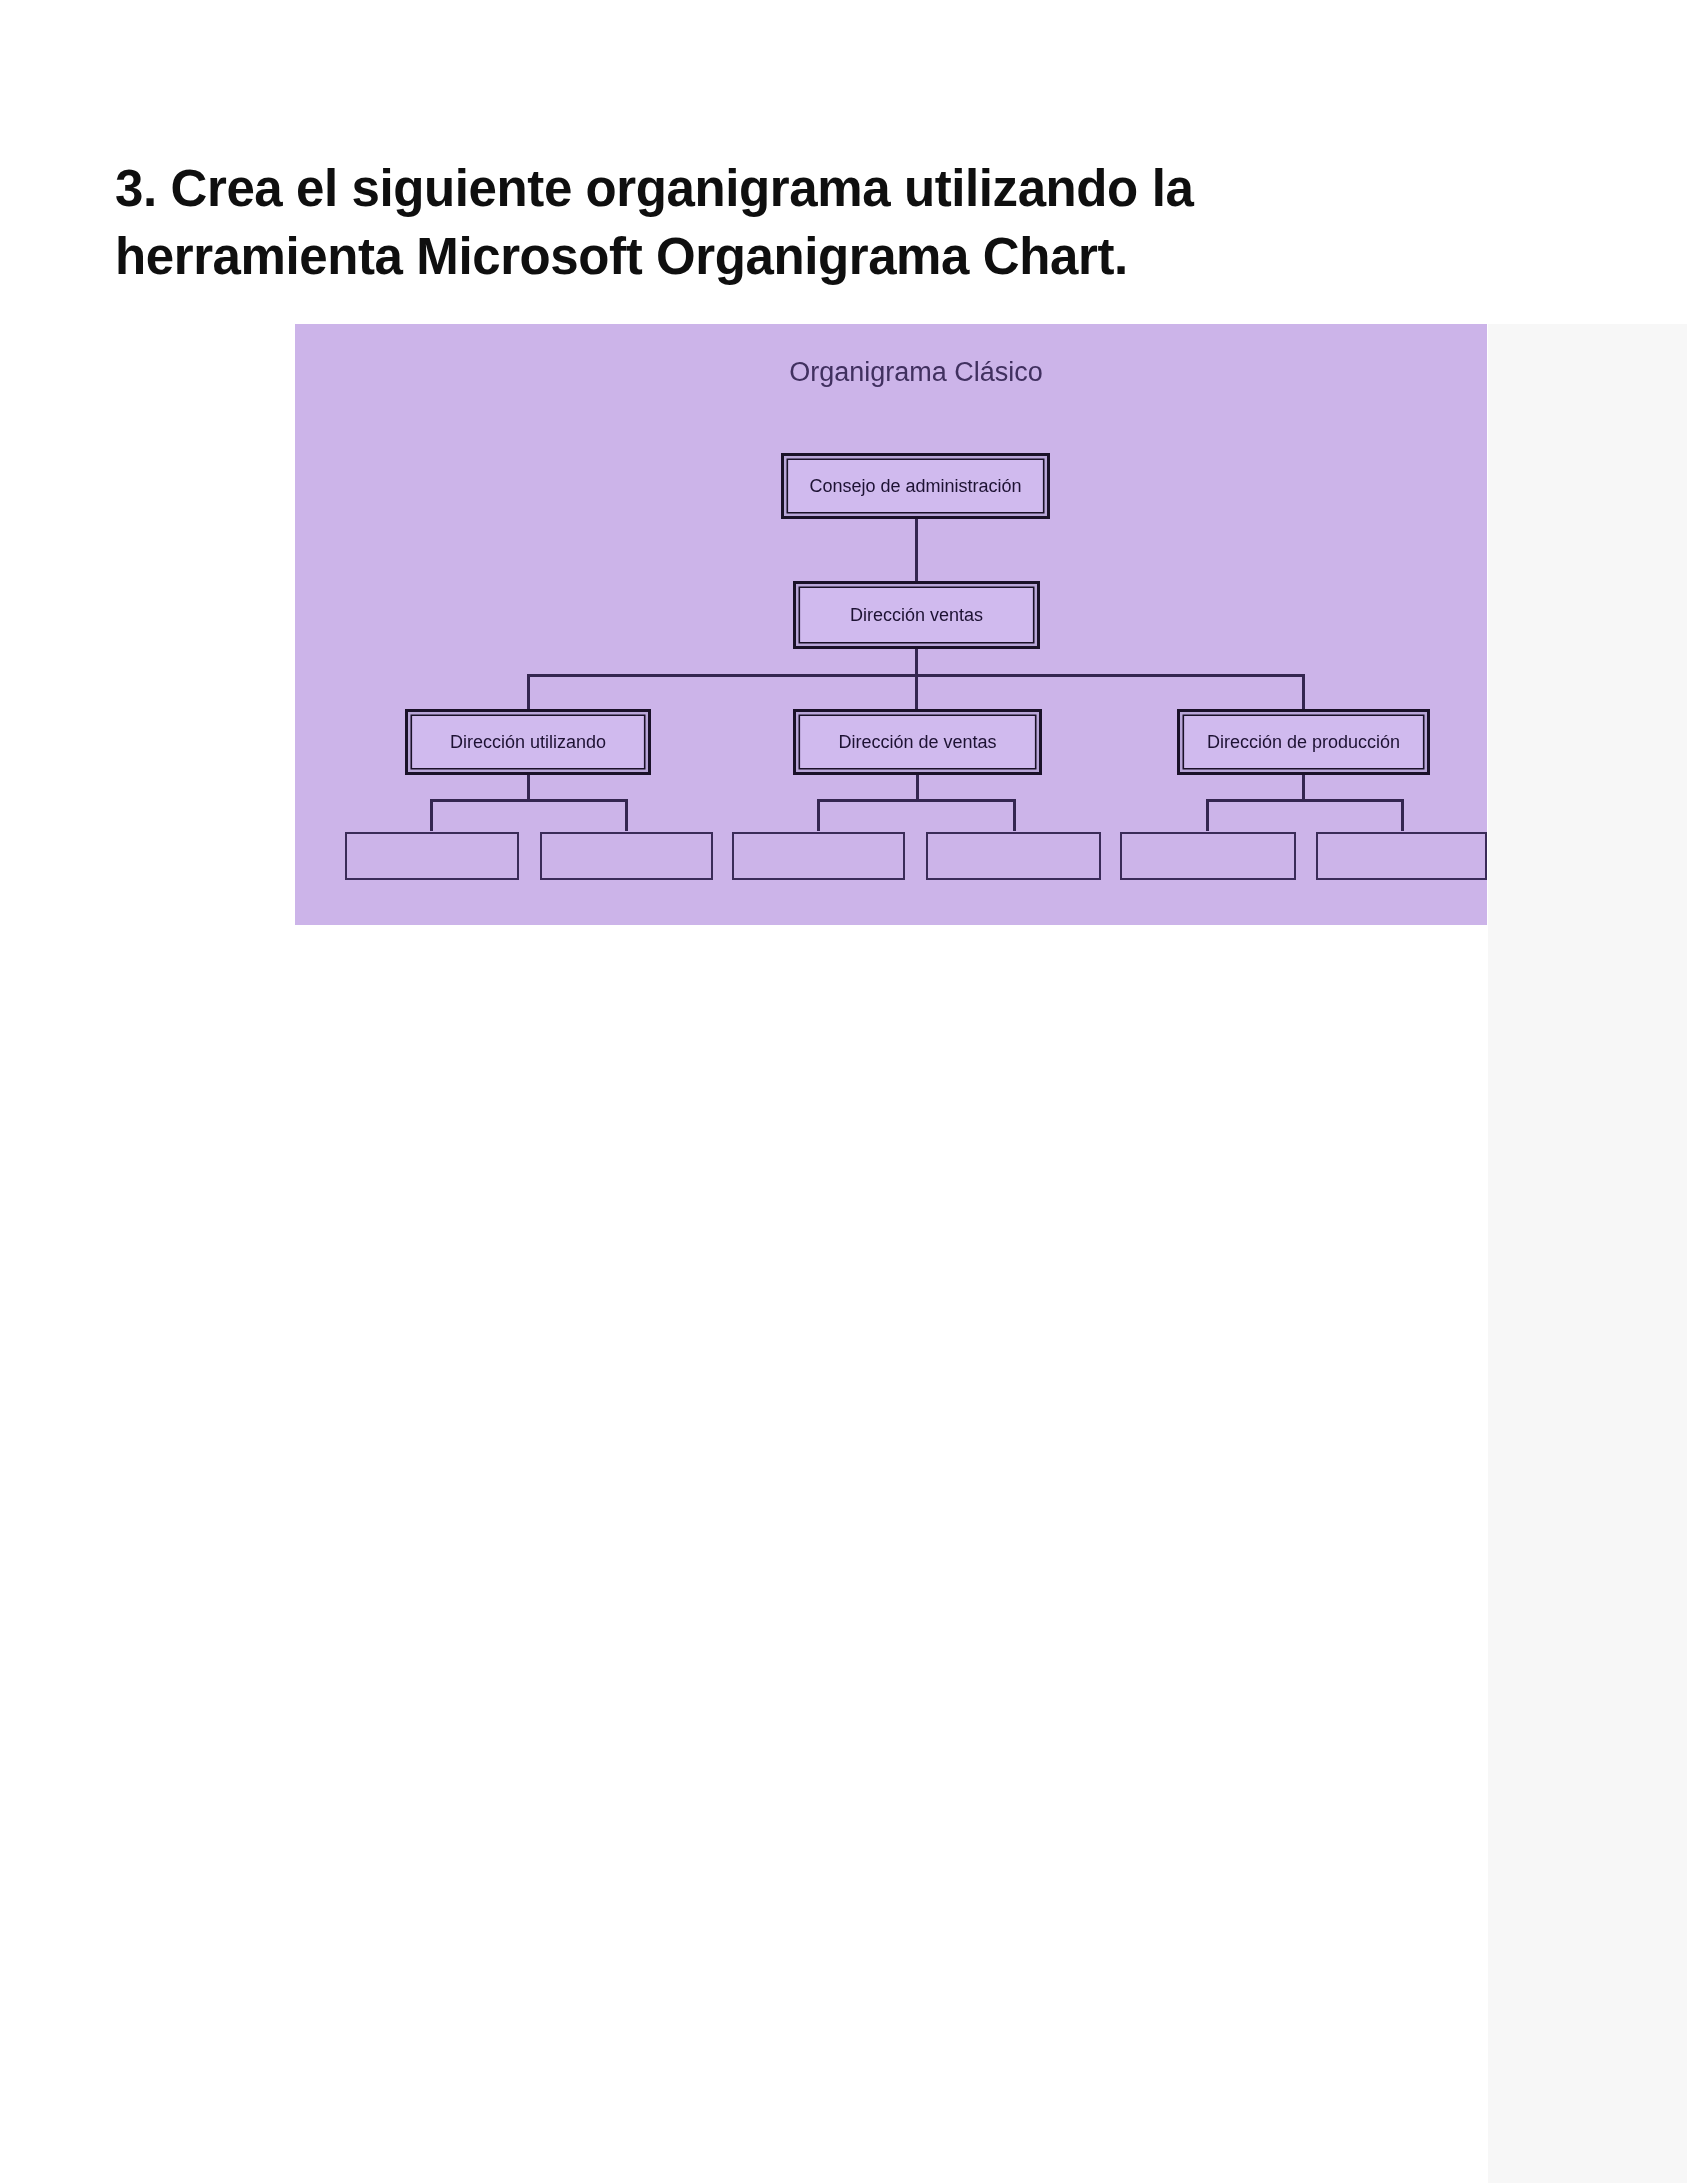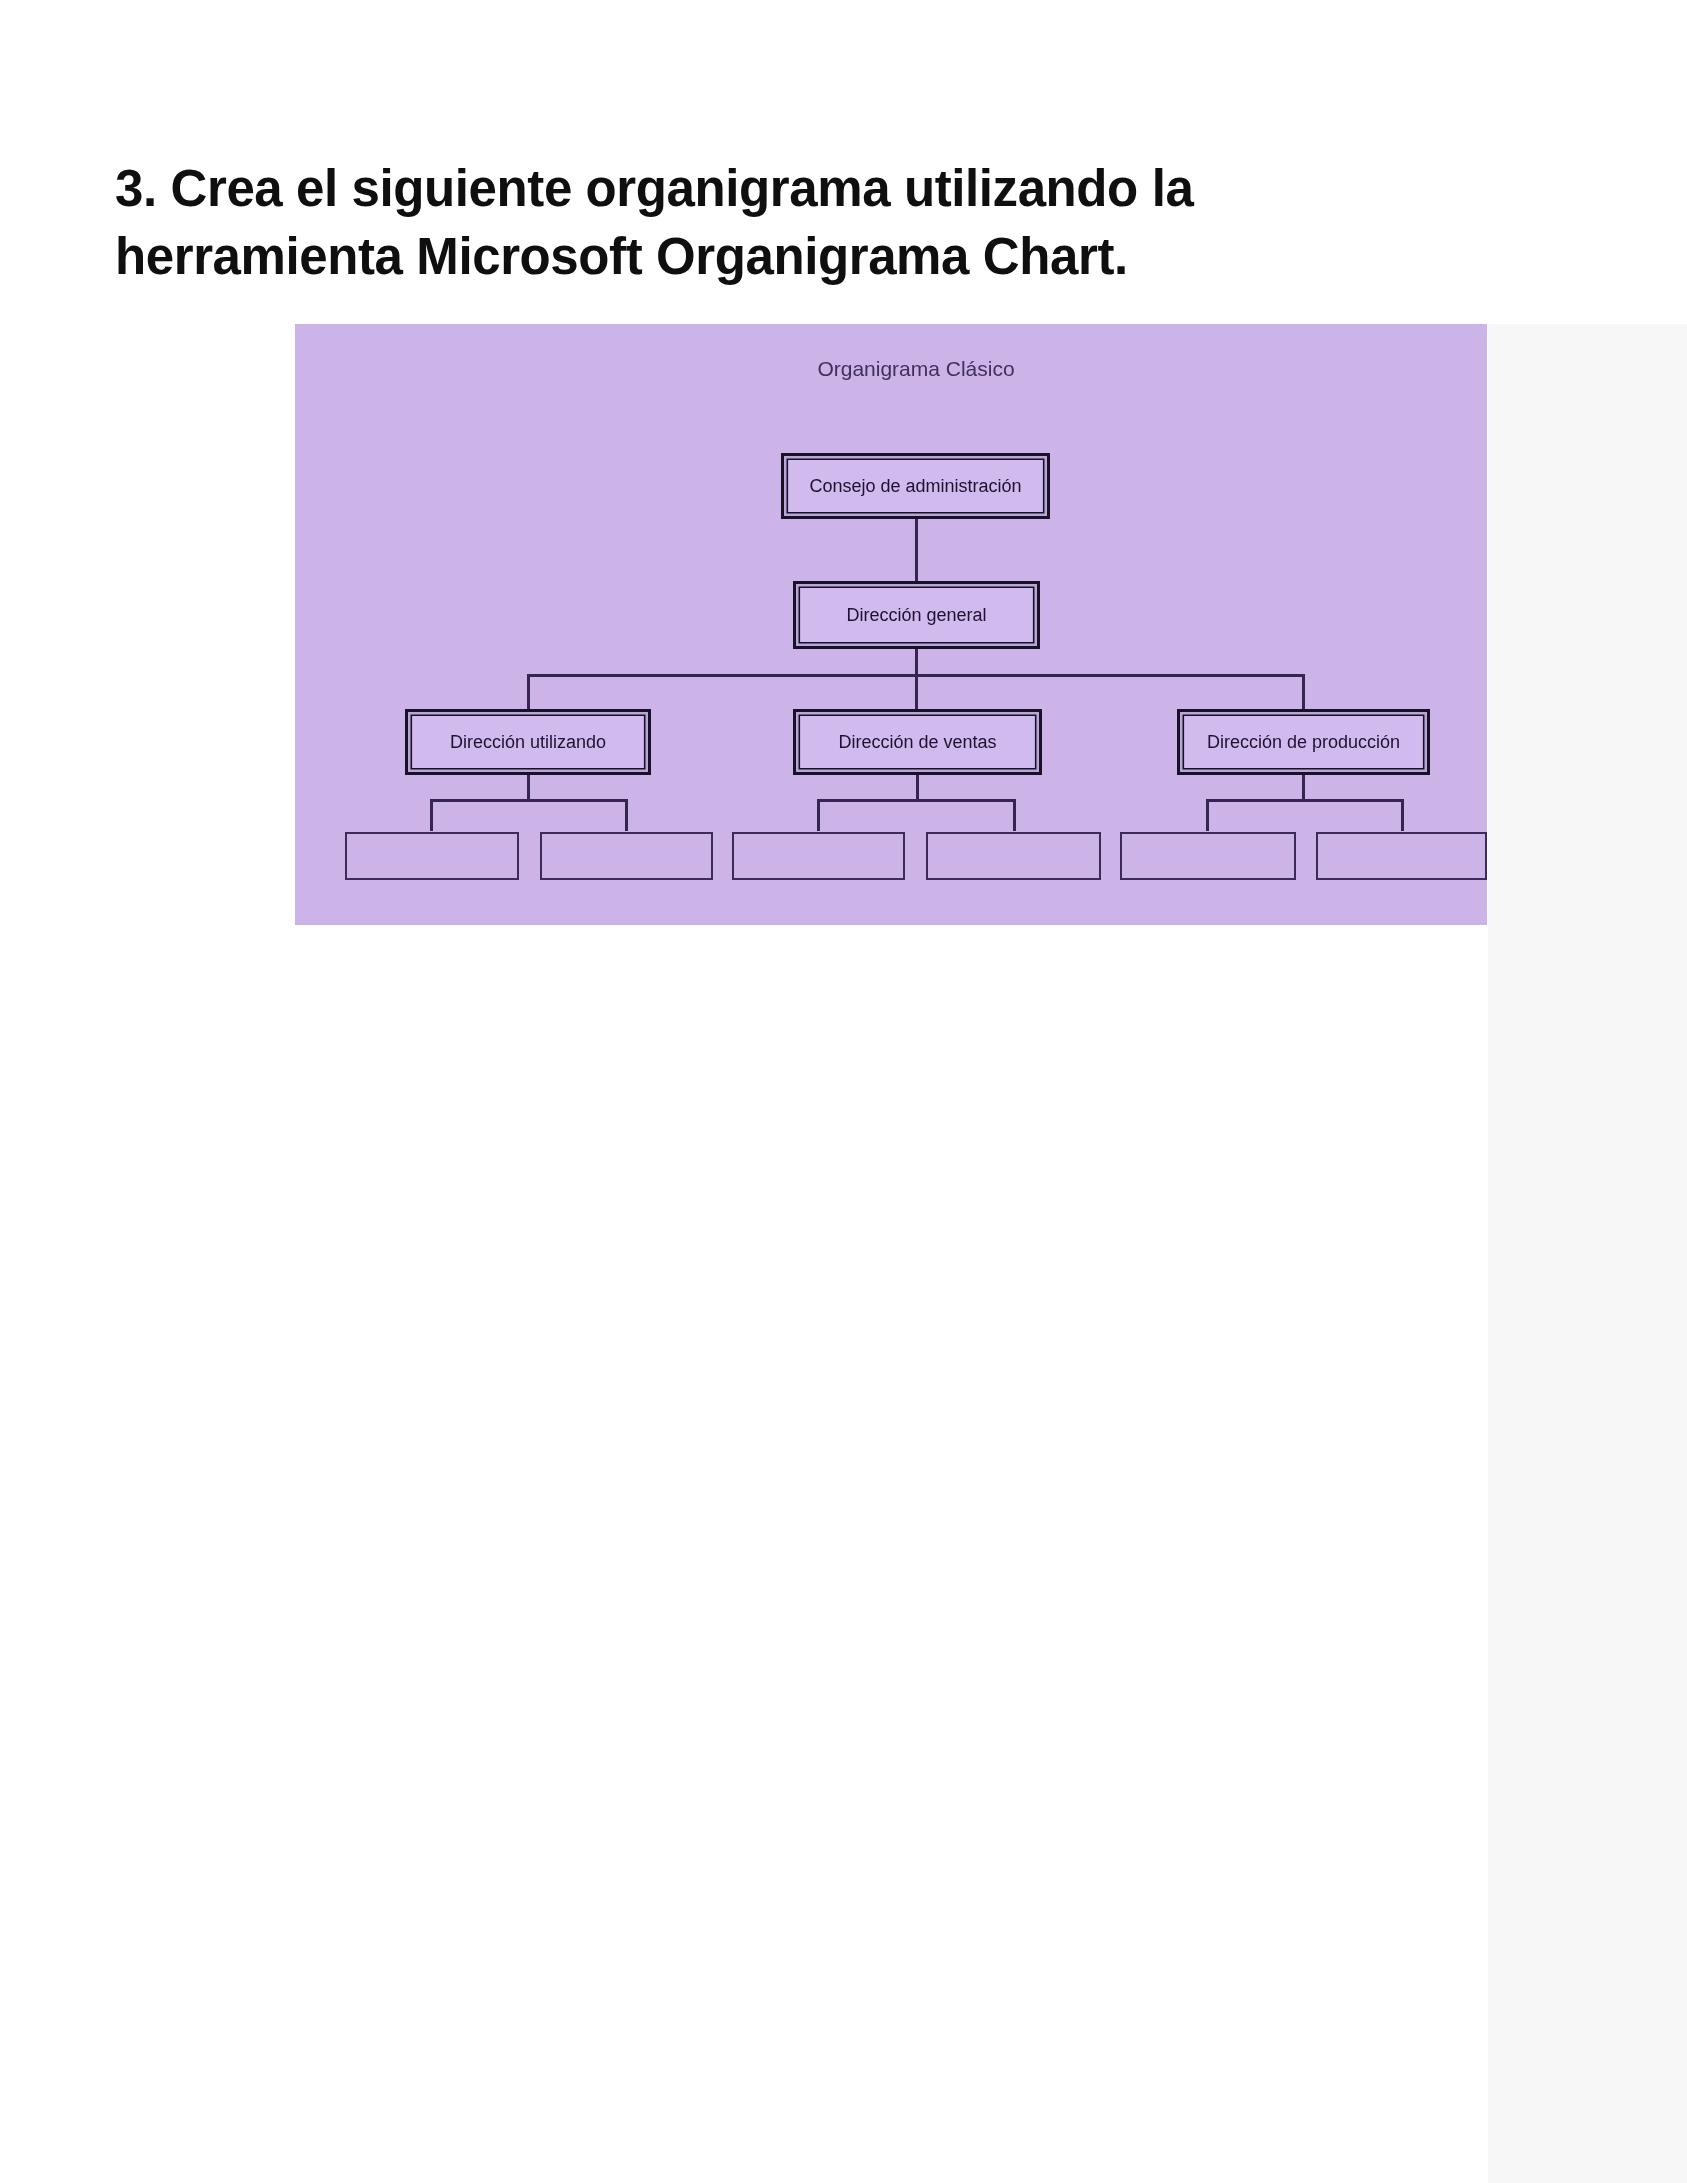--- a/index.html
+++ b/index.html
@@ -44,21 +44,21 @@
     height: 601px;
     background: #ccb4e9;
     overflow: hidden;
   }
   .chart-title {
     position: absolute;
     top: 33px;
     left: 50%;
     transform: translateX(-50%);
     margin-left: 25px;
-    font-size: 21px;
+    font-size: 27px;
     color: #40305f;
     white-space: nowrap;
   }
   
   .dbox {
     position: absolute;
     box-sizing: border-box;
     border: 3.3px solid #1a1128;
     box-shadow: inset 0 0 0 2.5px #b9a6d8, inset 0 0 0 4.1px #1a1128;
     background: #d0baee;
@@ -103,21 +103,21 @@
 
     <div class="chart-title">Organigrama Clásico</div>
 
     <div class="dbox" style="left:486px; top:129px; width:269px; height:66px;">
       <span>Consejo de administración</span>
     </div>
 
     <div class="vline" style="left:620px; top:195px; height:62px;"></div>
 
     <div class="dbox" style="left:498px; top:257px; width:247px; height:68px;">
-      <span>Dirección general</span>
+      <span>Dirección ventas</span>
     </div>
 
     <div class="vline" style="left:620px; top:325px; height:60px;"></div>
     <div class="hline" style="left:232px; top:350px; width:778px;"></div>
     <div class="vline" style="left:232px; top:350px; height:35px;"></div>
     <div class="vline" style="left:1007px; top:350px; height:35px;"></div>
 
     <div class="dbox" style="left:110px; top:385px; width:246px; height:66px;">
       <span>Dirección utilizando</span>
     </div>

